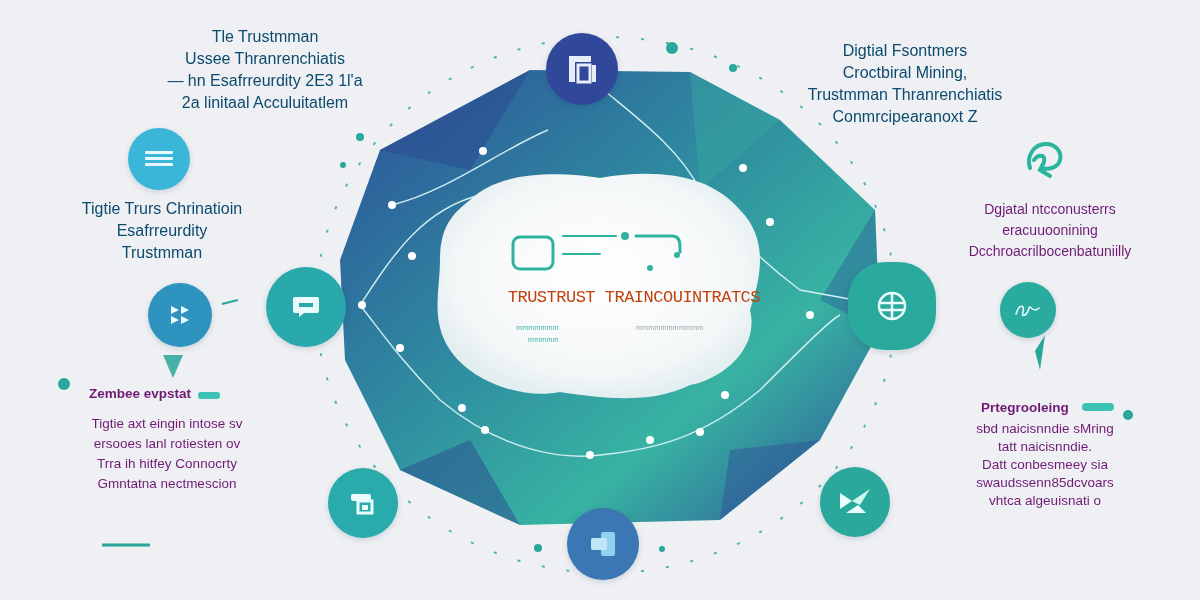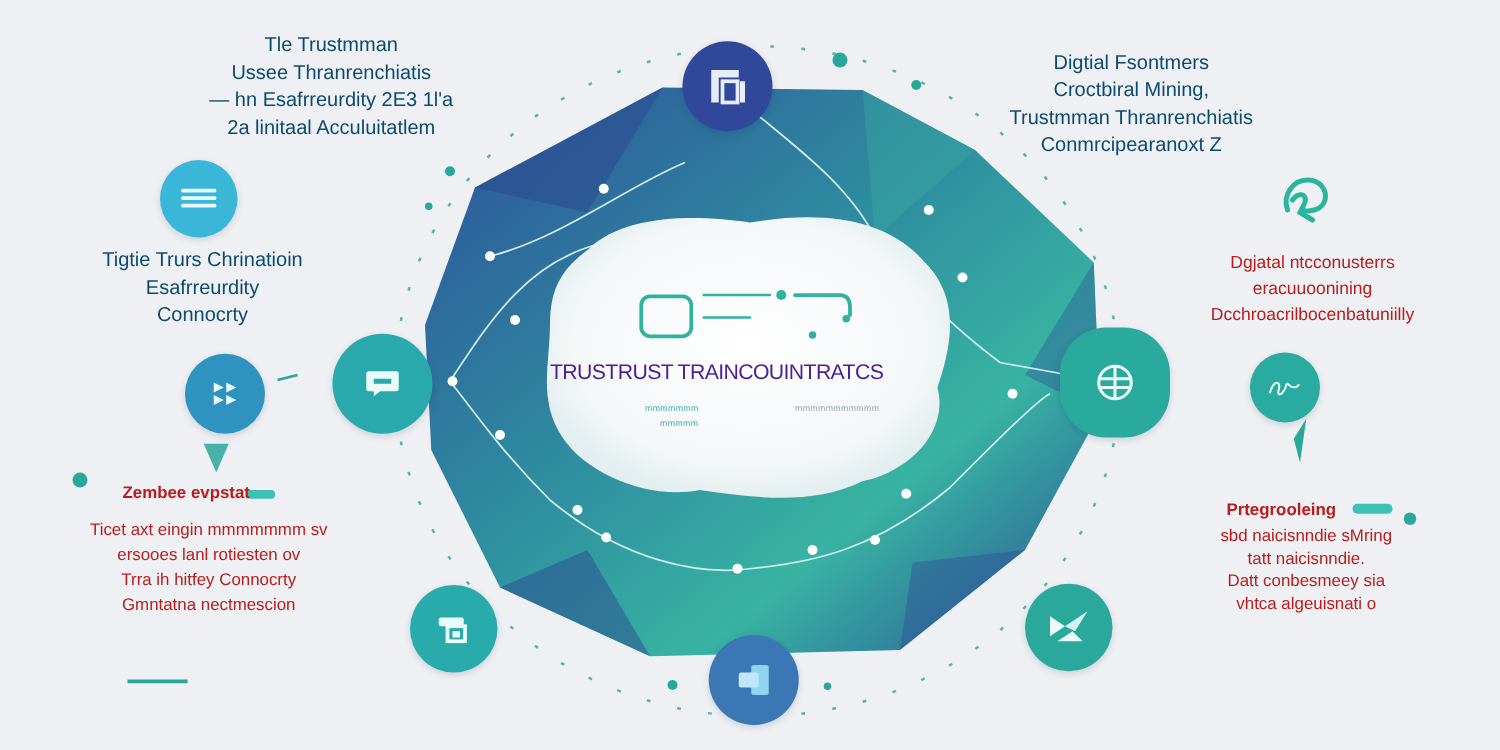--- a/index.html
+++ b/index.html
@@ -1,23 +1,23 @@
 <!DOCTYPE html>
 <html><head>
 <meta charset="utf-8">
 <style>
   html,body{margin:0;padding:0;}
   body{width:1200px;height:600px;overflow:hidden;background:#eef0f3;font-family:"Liberation Sans",sans-serif;position:relative;}
   .abs{position:absolute;}
   .txt{color:#0c4a6e;text-align:center;line-height:22px;font-size:16px;}
   .txt .line{display:block;white-space:nowrap;}
-  .small{font-size:13.5px;line-height:20px;color:#b91c1c;}
+  .small{font-size:13.5px;line-height:20px;color:#701a75;}
   .node{position:absolute;border-radius:50%;display:flex;align-items:center;justify-content:center;box-shadow:0 2px 6px rgba(0,40,80,0.15);}
   .node svg{display:block;}
-  .center-title{position:absolute;left:440px;top:288px;width:320px;text-align:left;font-size:17px;letter-spacing:-0.5px;color:#4c1d95;font-family:Liberation Sans, sans-serif;}
+  .center-title{position:absolute;left:440px;top:288px;width:320px;text-align:right;font-size:17px;letter-spacing:-0.5px;color:#c2410c;font-family:Liberation Mono, monospace;}
   .sub{position:absolute;font-size:7px;color:#3bb3a6;letter-spacing:0.3px;}
 </style>
 </head>
 <body>
 
 <svg class="abs" style="left:0;top:0" width="1200" height="600">
   <defs>
     <linearGradient id="octG" x1="0" y1="0" x2="1" y2="1">
       <stop offset="0" stop-color="#2d4f9a"></stop>
       <stop offset="0.45" stop-color="#2f8fa0"></stop>
@@ -187,36 +187,37 @@
 <div class="abs txt" style="left:790px;top:40px;width:230px;">
   <span class="line">Digtial Fsontmers</span>
   <span class="line">Croctbiral Mining,</span>
   <span class="line">Trustmman Thranrenchiatis</span>
   <span class="line">Conmrcipearanoxt Z</span>
 </div>
 
 <div class="abs txt" style="left:52px;top:198px;width:220px;">
   <span class="line">Tigtie Trurs Chrinatioin</span>
   <span class="line">Esafrreurdity</span>
-  <span class="line">Connocrty</span>
+  <span class="line">Trustmman</span>
 </div>
 
 <div class="abs txt small" style="left:945px;top:199px;width:210px;font-size:14px;line-height:21px;">
   <span class="line">Dgjatal ntcconusterrs</span>
   <span class="line">eracuuoonining</span>
   <span class="line">Dcchroacrilbocenbatuniilly</span>
 </div>
 
-<div class="abs txt small" style="left:80px;top:384px;width:120px;text-align:right;font-weight:bold;">Zembee evpstat</div>
+<div class="abs txt small" style="left:80px;top:384px;width:120px;text-align:center;font-weight:bold;">Zembee evpstat</div>
 <div class="abs txt small" style="left:72px;top:414px;width:190px;">
-  <span class="line">Ticet axt eingin mmmmmmm sv</span>
+  <span class="line">Tigtie axt eingin intose sv</span>
   <span class="line">ersooes lanl rotiesten ov</span>
   <span class="line">Trra ih hitfey Connocrty</span>
   <span class="line">Gmntatna nectmescion</span>
 </div>
 
 <div class="abs txt small" style="left:965px;top:398px;width:120px;font-weight:bold;">Prtegrooleing</div>
 <div class="abs txt small" style="left:960px;top:420px;width:170px;line-height:18px;">
   <span class="line">sbd naicisnndie sMring</span>
   <span class="line">tatt naicisnndie.</span>
   <span class="line">Datt conbesmeey sia</span>
+  <span class="line">swaudssenn85dcvoars</span>
   <span class="line">vhtca algeuisnati o</span>
 </div>
 
 </body></html>

